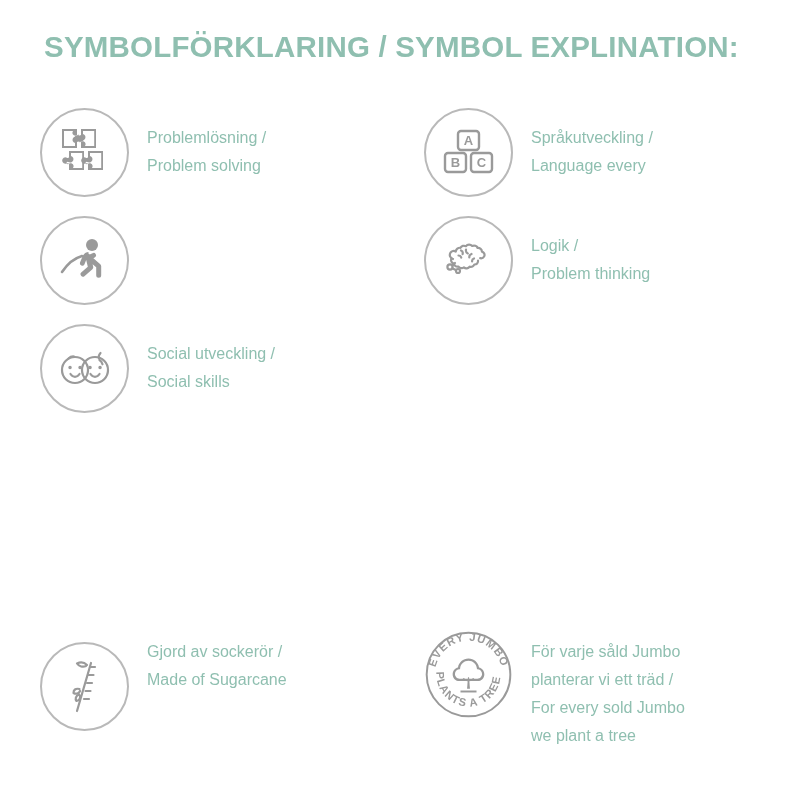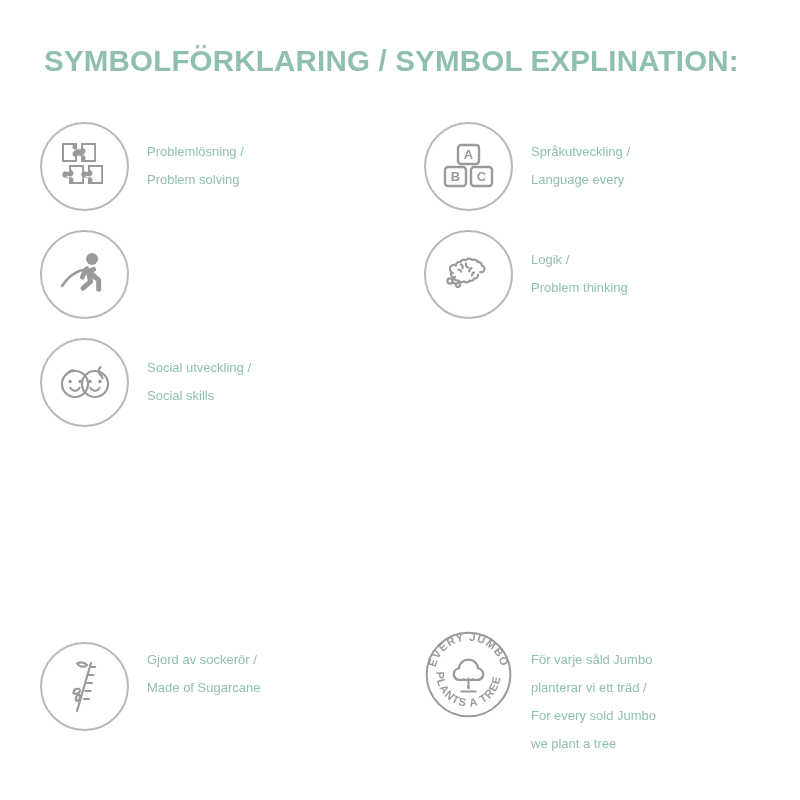--- a/index.html
+++ b/index.html
@@ -11,21 +11,21 @@
     height: 800px;
     background: #ffffff;
     font-family: "Liberation Sans", sans-serif;
     overflow: hidden;
   }
   .page {
     position: relative;
     width: 800px;
     height: 800px;
     box-sizing: border-box;
-    padding: 44px 40px 0 40px;
+    padding: 30px 40px 0 40px;
   }
   .title {
     color: #8fbfb0;
     font-size: 29.5px;
     font-weight: bold;
     letter-spacing: 0.2px;
     margin: 0 0 34px 4px;
     white-space: nowrap;
   }
   .grid {
@@ -46,41 +46,41 @@
     height: 89px;
     border-radius: 50%;
     border: 2px solid #b9b9b9;
     display: flex;
     align-items: center;
     justify-content: center;
     box-sizing: border-box;
   }
   .label {
     color: #8fbfb0;
-    font-size: 13px;
+    font-size: 16px;
     line-height: 28px;
     white-space: pre-line;
   }
   .footer {
     position: absolute;
     left: 40px;
     top: 630px;
     width: 720px;
     display: grid;
     grid-template-columns: 368px 368px;
     column-gap: 16px;
   }
   .footer .item {
     align-items: flex-start;
   }
   .footer .circle {
     margin-top: 12px;
   }
   .footer .label {
-    margin-top: 16px;
+    margin-top: 8px;
   }
   .tree-seal {
     position: relative;
     width: 89px;
     height: 89px;
   }
   .seal-text {
     position: absolute;
     left: 0;
     top: 0;

